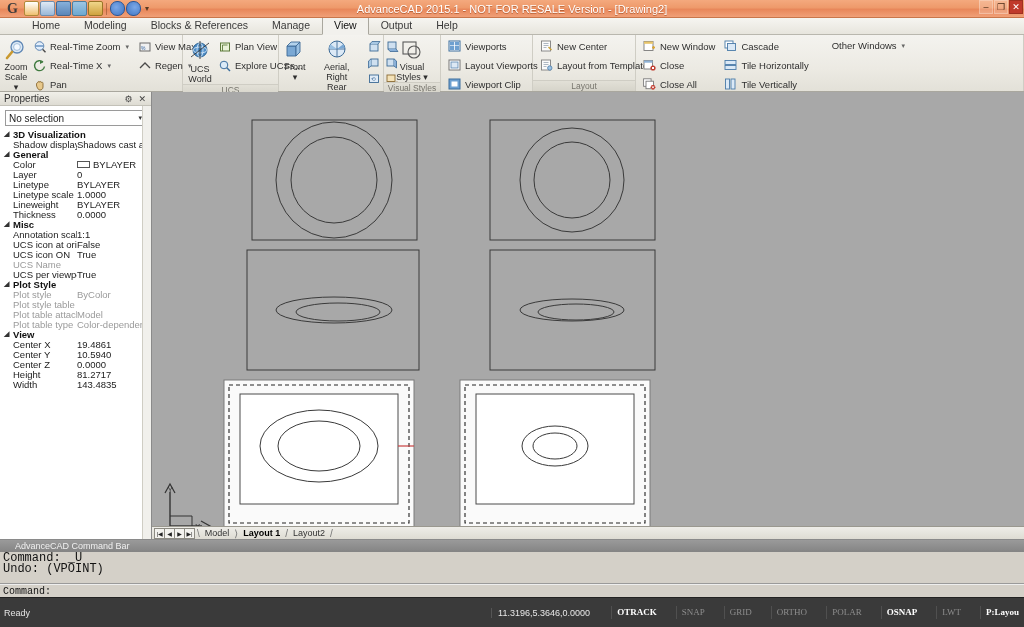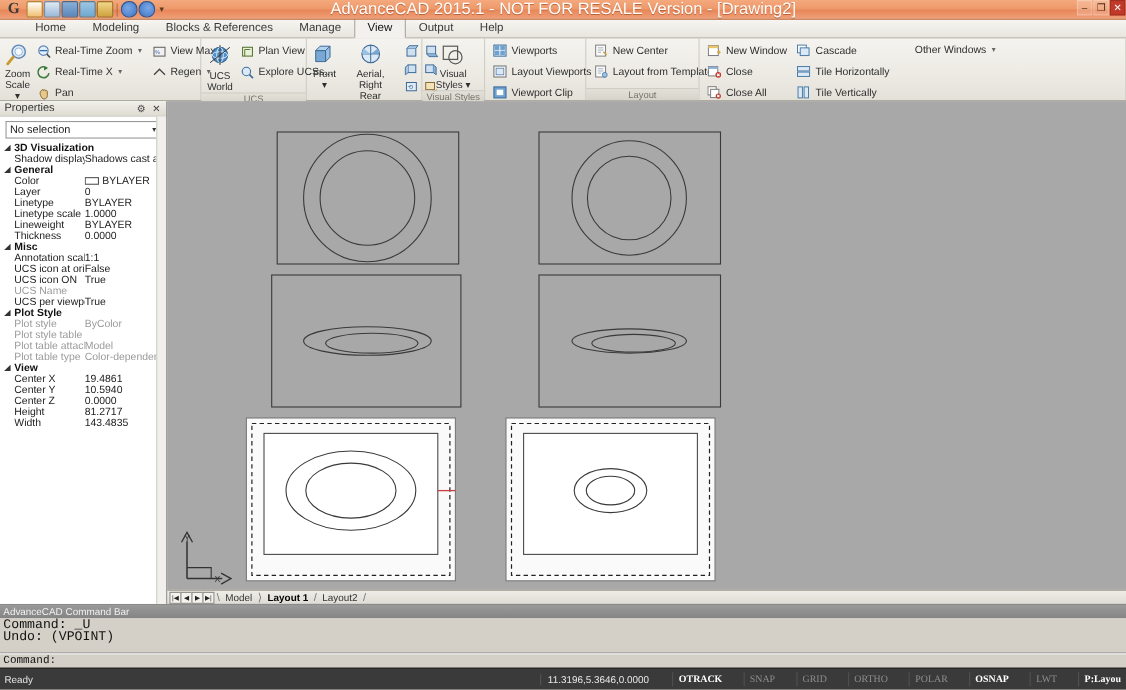--- a/index.html
+++ b/index.html
@@ -29,21 +29,21 @@
     font-family: "Liberation Serif", serif;
   }
   .qat-icon {
     width: 15px; height: 15px; border-radius: 2px;
     display: inline-block; position: relative;
   }
   .qat-sep { width: 1px; height: 12px; background: rgba(120,60,30,.45); margin: 0 2px; }
   .qat-drop { font-size: 8px; color: #5a3a22; padding: 0 3px; }
   .title-text {
     position: absolute; left: 0; right: 0; text-align: center;
-    font-size: 15px; color: #ffffff; text-shadow: 0 1px 0 rgba(150,70,30,.6);
+    font-size: 11px; color: #ffffff; text-shadow: 0 1px 0 rgba(150,70,30,.6);
     pointer-events: none;
   }
   .wbtns { position: absolute; right: 1px; top: 0; display: flex; gap: 1px; }
   .wbtn {
     width: 14px; height: 14px; font-size: 9px; color: #4a2a16;
     display: flex; align-items: center; justify-content: center;
     background: rgba(255,255,255,.18); border: 1px solid rgba(255,255,255,.25);
   }
   .wbtn.close { background: #c0392b; color: #fff; border-color: #a03020; }
 
@@ -149,36 +149,36 @@
     margin-right: -1px;
   }
   .ltab { padding: 0 5px; position: relative; font-size: 9px; color: #333; }
   .ltab.active { font-weight: bold; color: #000; }
   .tabslash { color: #777; font-size: 10px; }
 
   
   .cmdbar { background: #d4d0c8; border-top: 1px solid #8a8a8a; }
   .cmdtitle {
     height: 12px; background: linear-gradient(to bottom,#9a9a9a,#848484);
-    color: #f0f0f0; font-size: 9px; display: flex; align-items: center; padding-left: 3px;
+    color: #f0f0f0; font-size: 9px; display: flex; align-items: center; padding-left: 15px;
   }
   .cmdlines {
     height: 32px; background: #d4d0c8; font-family: Liberation Mono, monospace;
     font-size: 12px; color: #111; padding: 1px 3px; line-height: 11px;
     border-bottom: 1px solid #9a9a9a;
   }
   .cmdinput {
     height: 13px; background: #d4d0c8; font-family: "Liberation Mono", monospace;
     font-size: 10px; color: #111; padding: 1px 3px; display: flex; align-items: center;
     border-top: 1px solid #eeeeee;
   }
 
   
   .status {
-    height: 20px; background: #3a3a3a; display: flex; align-items: center;
+    height: 30px; background: #3a3a3a; display: flex; align-items: center;
     color: #d8d8d8; font-size: 9px; border-top: 1px solid #222;
   }
   .status .ready { padding-left: 4px; width: 620px; color: #e4e4e4; }
   .status .coords {
     width: 150px; text-align: left; color: #e8e8e8; padding-left: 6px;
     border-left: 1px solid #555;
   }
   .toggles { display: flex; align-items: center; gap: 14px; flex: 1; font-family: Liberation Serif, serif; }
   .tg {
     padding: 0 5px; color: #8d8d8d; border-left: 1px solid #505050; line-height: 13px;

